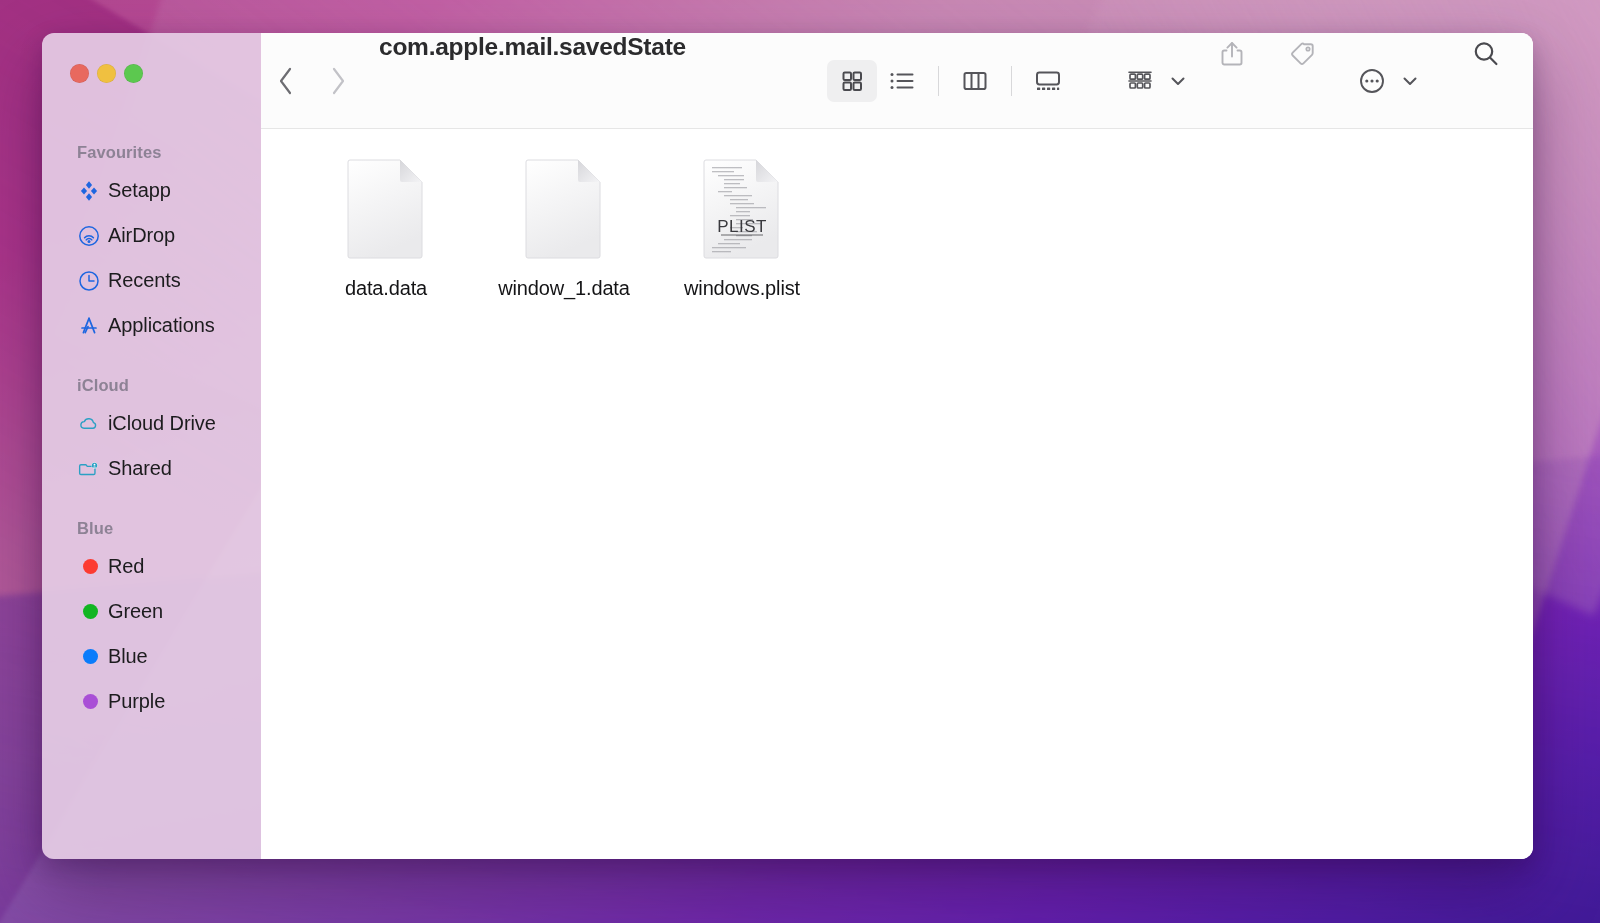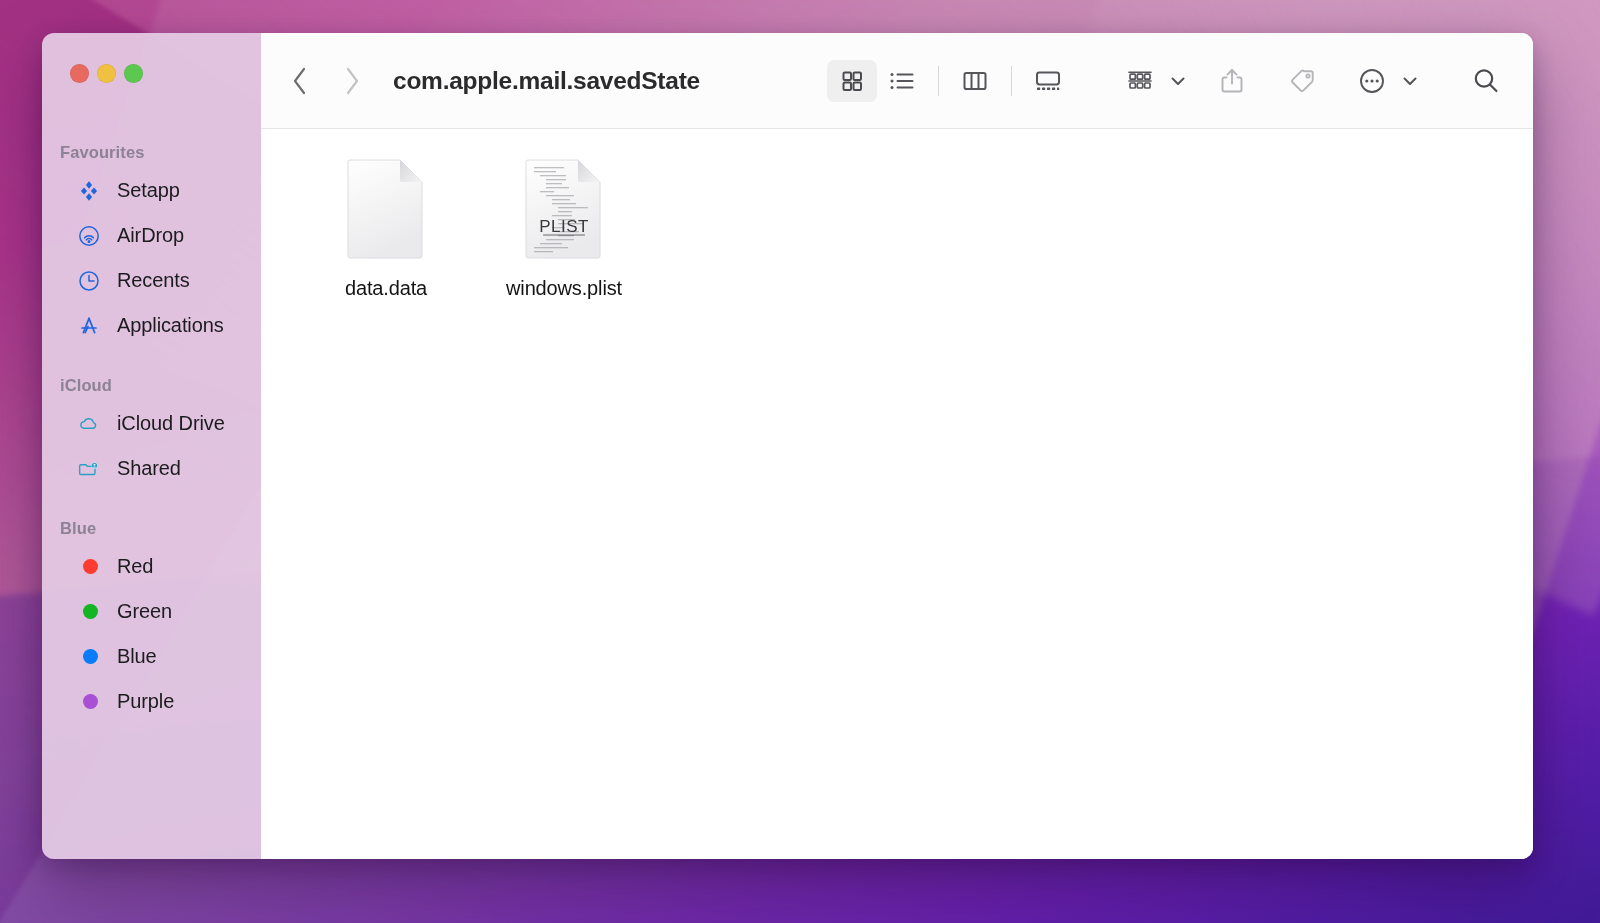--- a/index.html
+++ b/index.html
@@ -113,30 +113,30 @@
   .light.close  { background: #e8695f; box-shadow: inset 0 0 0 0.5px rgba(0,0,0,0.10); }
   .light.min    { background: #f0c040; box-shadow: inset 0 0 0 0.5px rgba(0,0,0,0.10); }
   .light.max    { background: #5cc84f; box-shadow: inset 0 0 0 0.5px rgba(0,0,0,0.10); }
 
   .sb-sections { padding-top: 70px; }
   .sb-group { margin-bottom: 6px; }
   .sb-header {
     font-size: 16.5px;
     font-weight: 700;
     color: #8d8295;
-    padding: 0 0 6px 18px;
+    padding: 0 0 6px 35px;
     letter-spacing: 0.1px;
   }
   .sb-group.icloud .sb-header { padding-top: 22px; }
   .sb-group.tags .sb-header { padding-top: 22px; }
 
   .sb-item {
     display: flex;
     align-items: center;
-    gap: 17px;
+    gap: 8px;
     height: 45px;
     padding: 0 10px 0 28px;
     cursor: default;
     border-radius: 6px;
     margin: 0 8px;
   }
   .sb-item .sb-ico {
     width: 22px;
     height: 22px;
     flex: 0 0 22px;
@@ -165,22 +165,21 @@
     display: flex;
     flex-direction: column;
     min-width: 0;
   }
   .toolbar {
     height: 96px;
     flex: 0 0 96px;
     background: #fcfcfc;
     border-bottom: 1px solid #e6e6e6;
     display: flex;
-    align-items: center;
-    padding: 0 22px 0 26px;
+    padding: 0 22px 0 12px;
     gap: 0;
     box-sizing: border-box;
   }
   .nav-arrows { display: flex; align-items: center; gap: 26px; margin-right: 28px; }
   .nav-btn {
     width: 26px; height: 34px;
     display: flex; align-items: center; justify-content: center;
     cursor: default;
   }
   .win-title {
@@ -549,20 +548,29 @@
                     <stop offset="1" stop-color="#f4f4f6"></stop>
                   </linearGradient>
                 </defs>
                 <path d="M6 4 h50 l22 22 v74 a2 2 0 0 1 -2 2 h-70 a2 2 0 0 1 -2 -2 v-94 a2 2 0 0 1 2 -2 z" fill="url(#pg1)" stroke="#dcdce0" stroke-width="1"></path>
                 <path d="M56 4 l22 22 h-20 a2 2 0 0 1 -2 -2 z" fill="url(#fold1)"></path>
               </svg>
             </div>
             <div class="file-name">data.data</div>
           </div>
 
+          <div class="file-cell">
+            <div class="file-icon-wrap">
+              <svg width="84" height="104" viewBox="0 0 84 104">
+                <path d="M6 4 h50 l22 22 v74 a2 2 0 0 1 -2 2 h-70 a2 2 0 0 1 -2 -2 v-94 a2 2 0 0 1 2 -2 z" fill="url(#pg1)" stroke="#dcdce0" stroke-width="1"></path>
+                <path d="M56 4 l22 22 h-20 a2 2 0 0 1 -2 -2 z" fill="url(#fold1)"></path>
+              </svg>
+            </div>
+            <div class="file-name">window_1.data</div>
+          </div>
 
           <div class="file-cell">
             <div class="file-icon-wrap">
               <svg width="84" height="104" viewBox="0 0 84 104">
                 <path d="M6 4 h50 l22 22 v74 a2 2 0 0 1 -2 2 h-70 a2 2 0 0 1 -2 -2 v-94 a2 2 0 0 1 2 -2 z" fill="url(#pg1)" stroke="#dcdce0" stroke-width="1"></path>
                 <g class="plist-lines" opacity="0.62">
                   <rect x="12" y="11" width="30" height="1.3"></rect>
                   <rect x="12" y="15" width="22" height="1.3"></rect>
                   <rect x="18" y="19" width="26" height="1.3"></rect>
                   <rect x="24" y="23" width="20" height="1.3"></rect>

